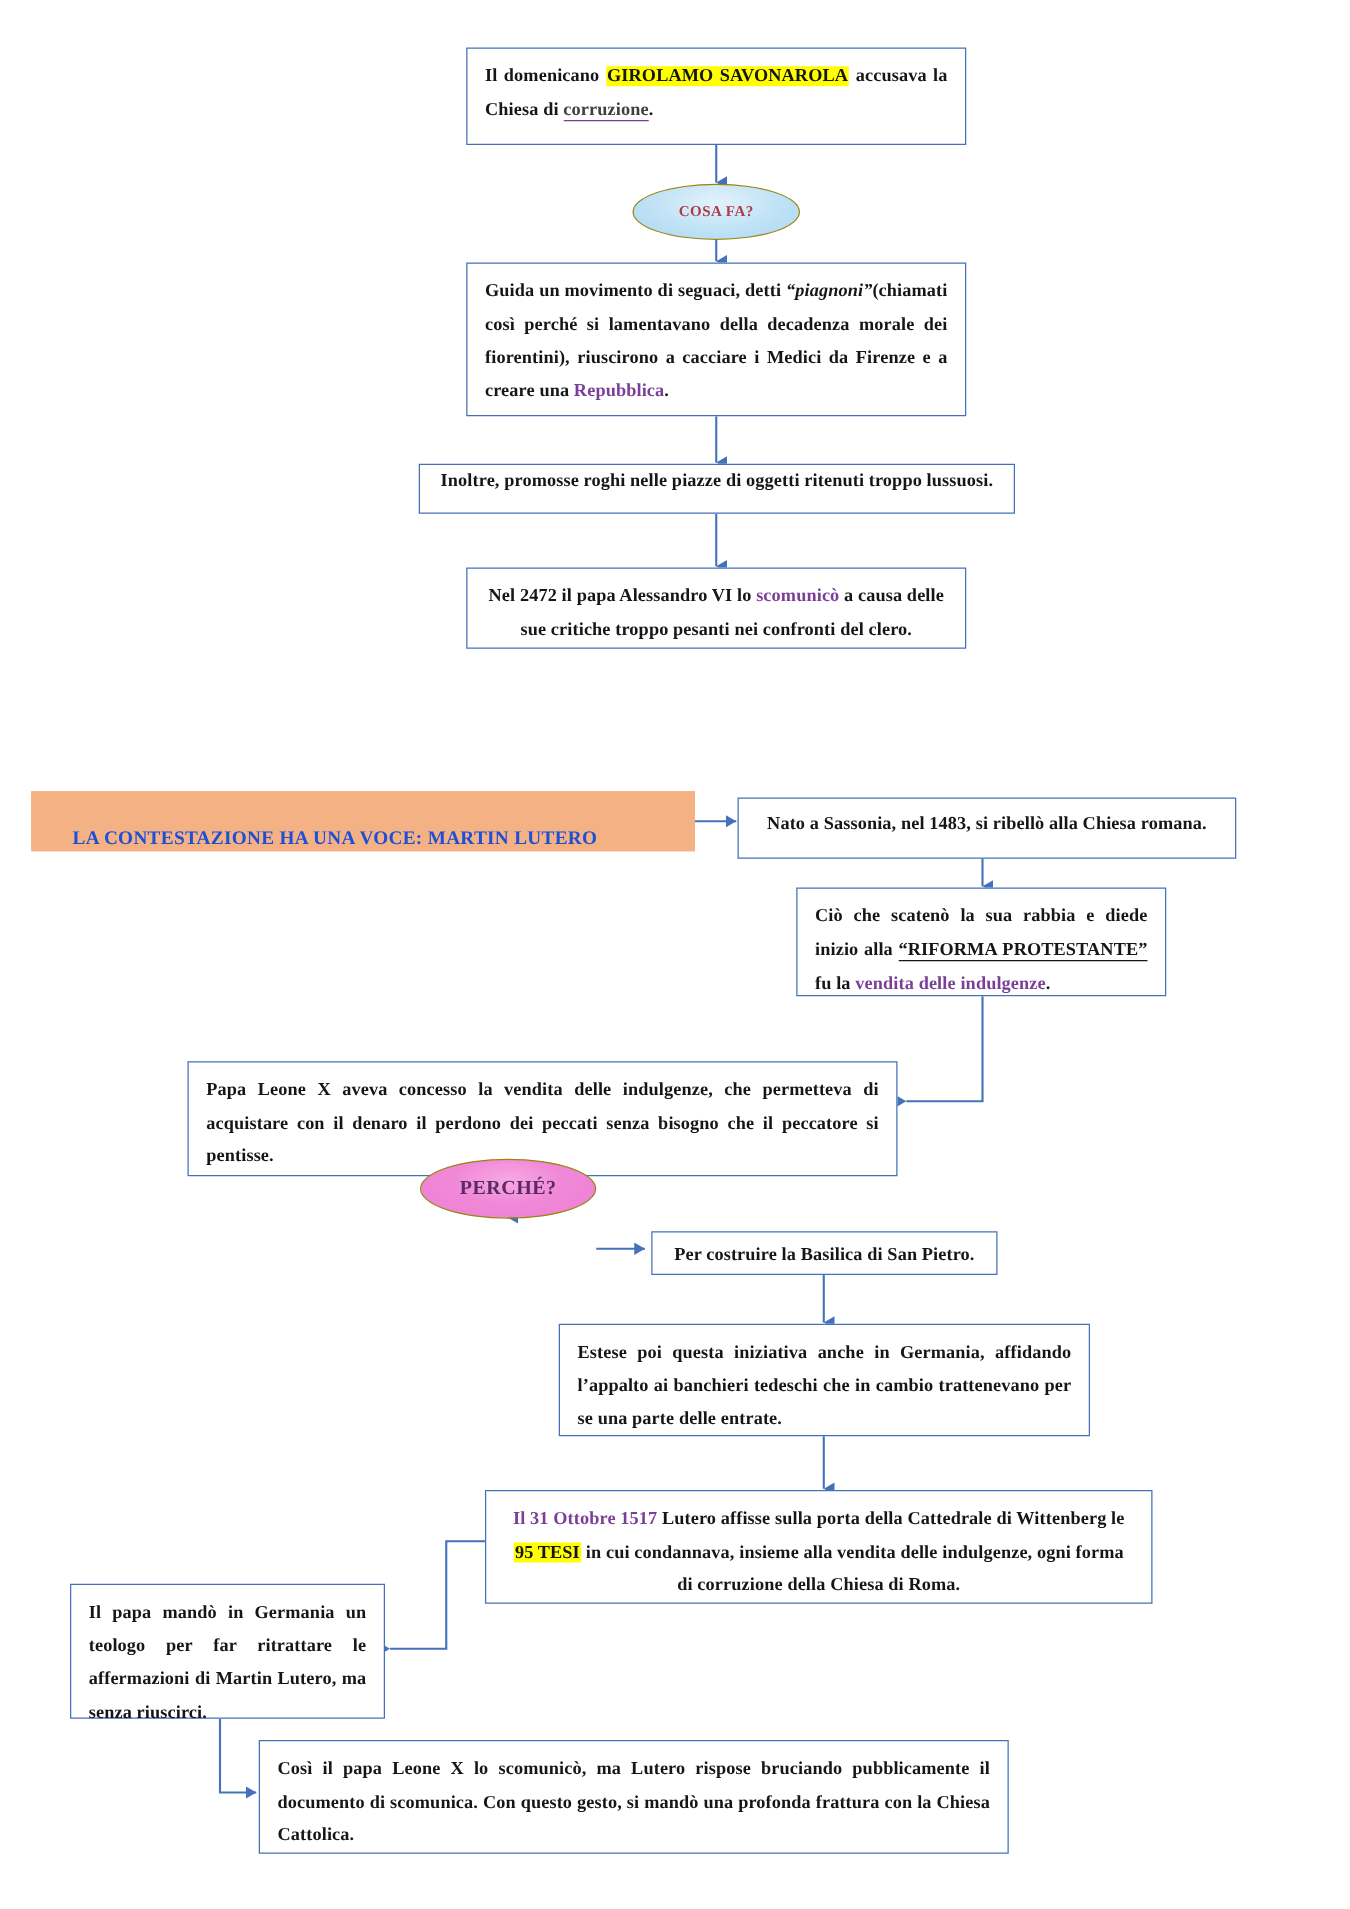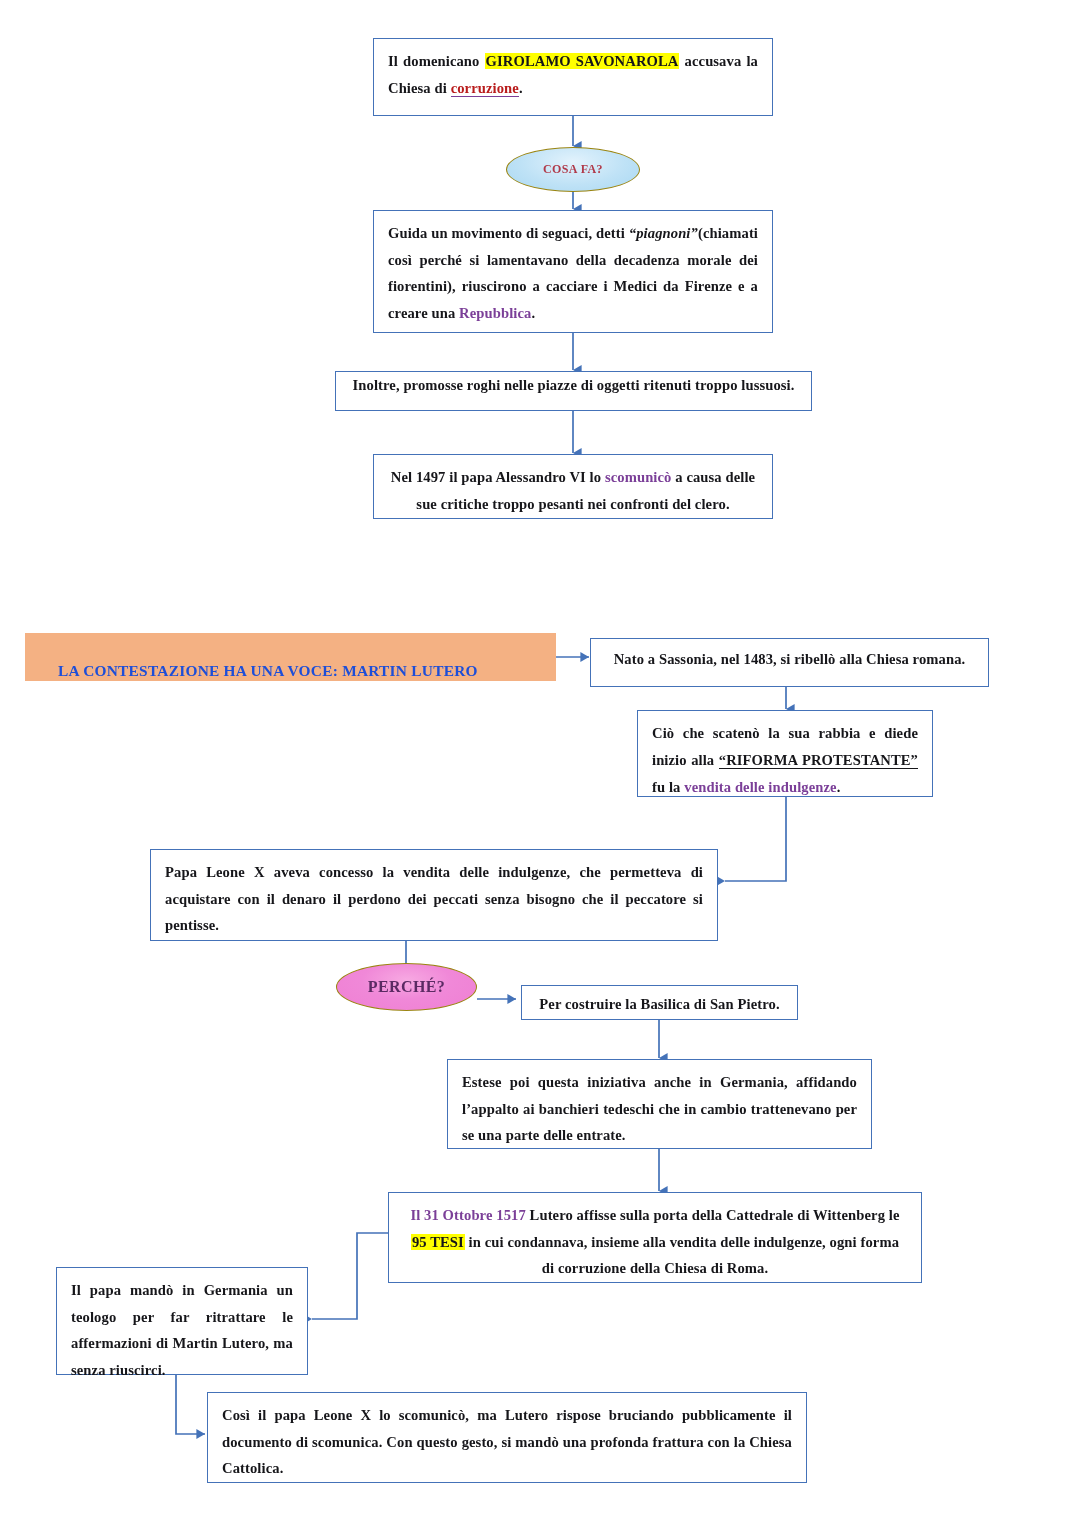--- a/index.html
+++ b/index.html
@@ -49,21 +49,21 @@
   .box p { margin: 0; }
   .hl {
     background: #ffff00;
     padding: 0 1px;
   }
   .purple {
     color: #7b3f98;
     font-weight: 700;
   }
   .purple-u {
-    color: #b91c1c;
+    color: #404040;
     font-weight: 700;
     border-bottom: 1.6px solid #7b3f98;
   }
   .uline {
     border-bottom: 1.6px solid #16161a;
   }
   .ital {
     font-style: italic;
   }
   .ellipse {
@@ -166,21 +166,21 @@
       <span>Guida un movimento di seguaci, detti </span><span class="ital">“piagnoni”</span><span>(chiamati così perché si lamentavano della decadenza morale dei fiorentini), riuscirono a cacciare i Medici da Firenze e a creare una </span><span class="purple">Repubblica</span><span>.</span>
     </p>
   </div>
 
   <div class="box center" id="box-roghi" style="left:335px; top:371px; width:477px; height:40px; padding-top:0;">
     <p>Inoltre, promosse roghi nelle piazze di oggetti ritenuti troppo lussuosi.</p>
   </div>
 
   <div class="box center" id="box-scomunica" style="left:373px; top:454px; width:400px; height:65px;">
     <p>
-      <span>Nel 1497 il papa Alessandro VI lo </span><span class="purple">scomunicò</span><span> a causa delle sue critiche troppo pesanti nei confronti del clero.</span>
+      <span>Nel 2472 il papa Alessandro VI lo </span><span class="purple">scomunicò</span><span> a causa delle sue critiche troppo pesanti nei confronti del clero.</span>
     </p>
   </div>
 
   <div class="banner" id="banner-lutero" style="left:25px; top:633px; width:531px; height:48px;">
     <span>LA CONTESTAZIONE HA UNA VOCE: MARTIN LUTERO</span>
   </div>
 
   <div class="box center" id="box-nato" style="left:590px; top:638px; width:399px; height:49px; padding-top:7px;">
     <p>Nato a Sassonia, nel 1483, si ribellò alla Chiesa romana.</p>
   </div>
@@ -188,21 +188,21 @@
   <div class="box" id="box-riforma" style="left:637px; top:710px; width:296px; height:87px; line-height:1.85;">
     <p>
       <span>Ciò che scatenò la sua rabbia e diede inizio alla </span><span class="uline">“RIFORMA PROTESTANTE”</span><span> fu la </span><span class="purple">vendita delle indulgenze</span><span>.</span>
     </p>
   </div>
 
   <div class="box" id="box-leone" style="left:150px; top:849px; width:568px; height:92px;">
     <p>Papa Leone X aveva concesso la vendita delle indulgenze, che permetteva di acquistare con il denaro il perdono dei peccati senza bisogno che il peccatore si pentisse.</p>
   </div>
 
-  <div class="ellipse" id="perche-ellipse" style="left:336px; top:963px; width:141px; height:48px;">
+  <div class="ellipse" id="perche-ellipse" style="left:336px; top:927px; width:141px; height:48px;">
     <span>PERCHÉ?</span>
   </div>
 
   <div class="box center" id="box-basilica" style="left:521px; top:985px; width:277px; height:35px; padding-top:5px;">
     <p>Per costruire la Basilica di San Pietro.</p>
   </div>
 
   <div class="box" id="box-germania" style="left:447px; top:1059px; width:425px; height:90px;">
     <p>Estese poi questa iniziativa anche in  Germania, affidando l’appalto ai banchieri tedeschi che in cambio trattenevano per se una parte delle entrate.</p>
   </div>

